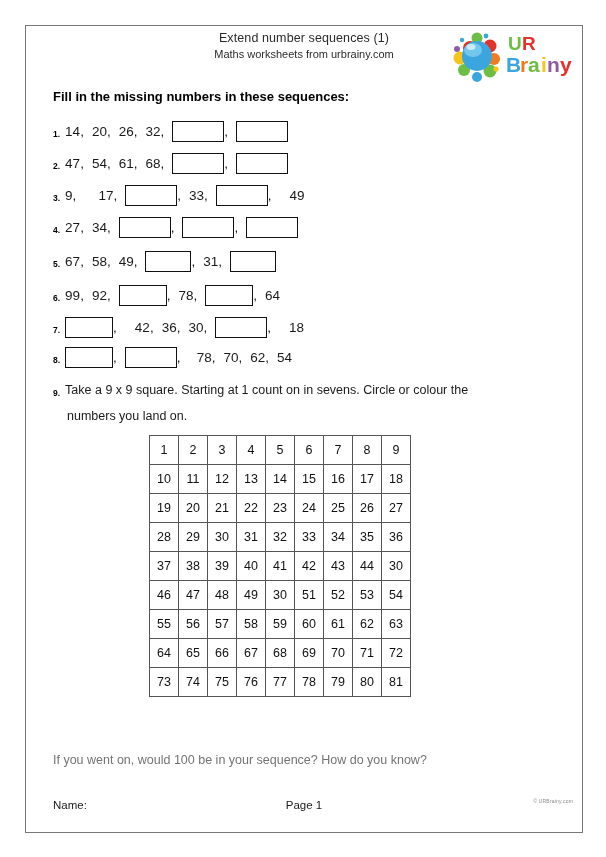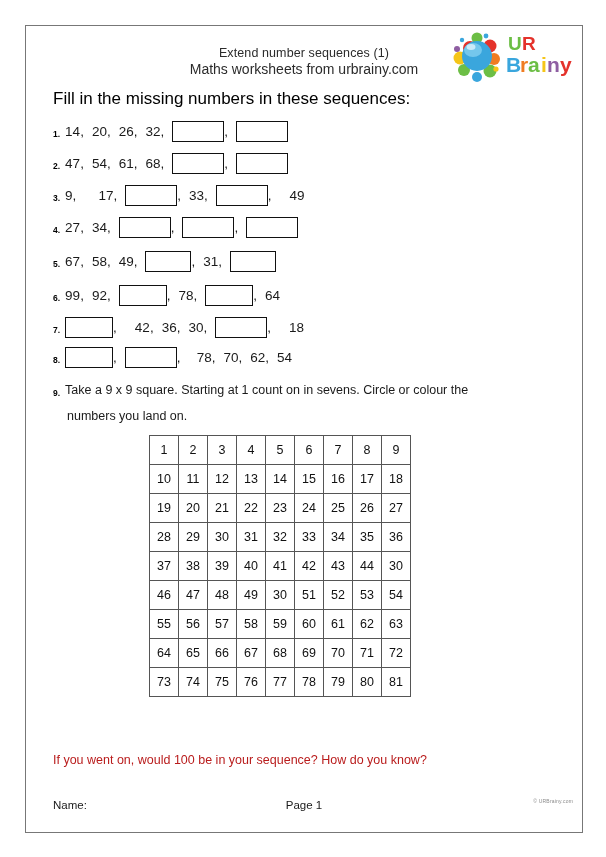--- a/index.html
+++ b/index.html
@@ -29,52 +29,52 @@
 
   
   .header {
     position: absolute;
     left: 0; top: 0;
     width: 100%;
     height: 62px;
   }
   .title-block {
     position: absolute;
-    left: 0; top: 19px;
+    left: 0; top: 4px;
     width: 100%;
     text-align: center;
   }
   .title {
     font-size: 12.5px;
     color: #2b2b2b;
     letter-spacing: .1px;
     line-height: 16px;
   }
   .subtitle {
-    font-size: 14px;
+    font-size: 11px;
     color: #2b2b2b;
     line-height: 14px;
     margin-top: 1px;
   }
   .logo {
     position: absolute;
     right: 8px;
     top: 2px;
     width: 128px;
     height: 58px;
   }
   .logo svg { display:block; }
 
   
   .instruction {
     position: absolute;
     left: 27px;
     top: 63px;
-    font-size: 17px;
-    font-weight: normal;
+    font-size: 13px;
+    font-weight: bold;
     color: #000;
   }
 
   
   .seq {
     position: absolute;
     left: 27px;
     height: 26px;
     display: flex;
     align-items: center;
@@ -152,21 +152,21 @@
     white-space: nowrap;
     color: #333;
     font-size: 12.5px;
     letter-spacing: 1.6px;
   }
   .followup {
     position: absolute;
     left: 27px;
     top: 727px;
     font-size: 12.5px;
-    color: #b91c1c;
+    color: #737373;
   }
 
   
   .footer-name {
     position: absolute;
     left: 27px;
     top: 773px;
     font-size: 11.5px;
     color: #1a1a1a;
   }

